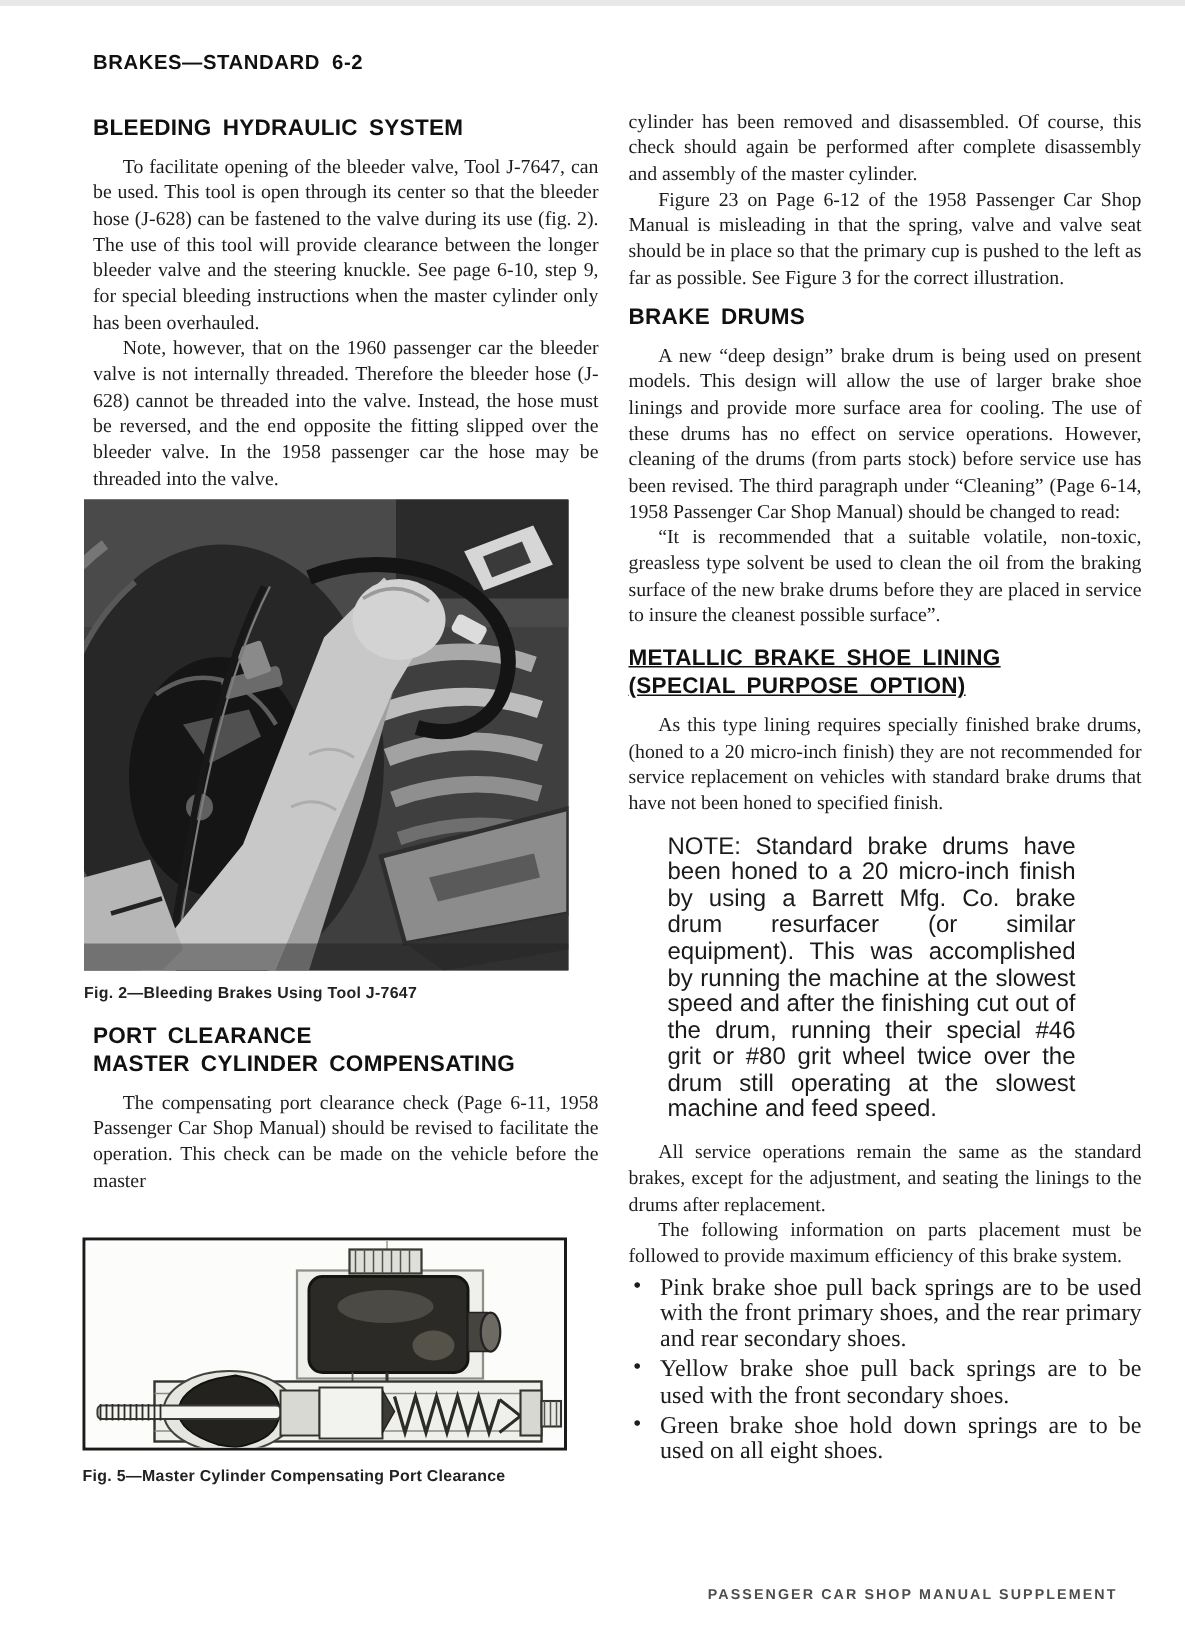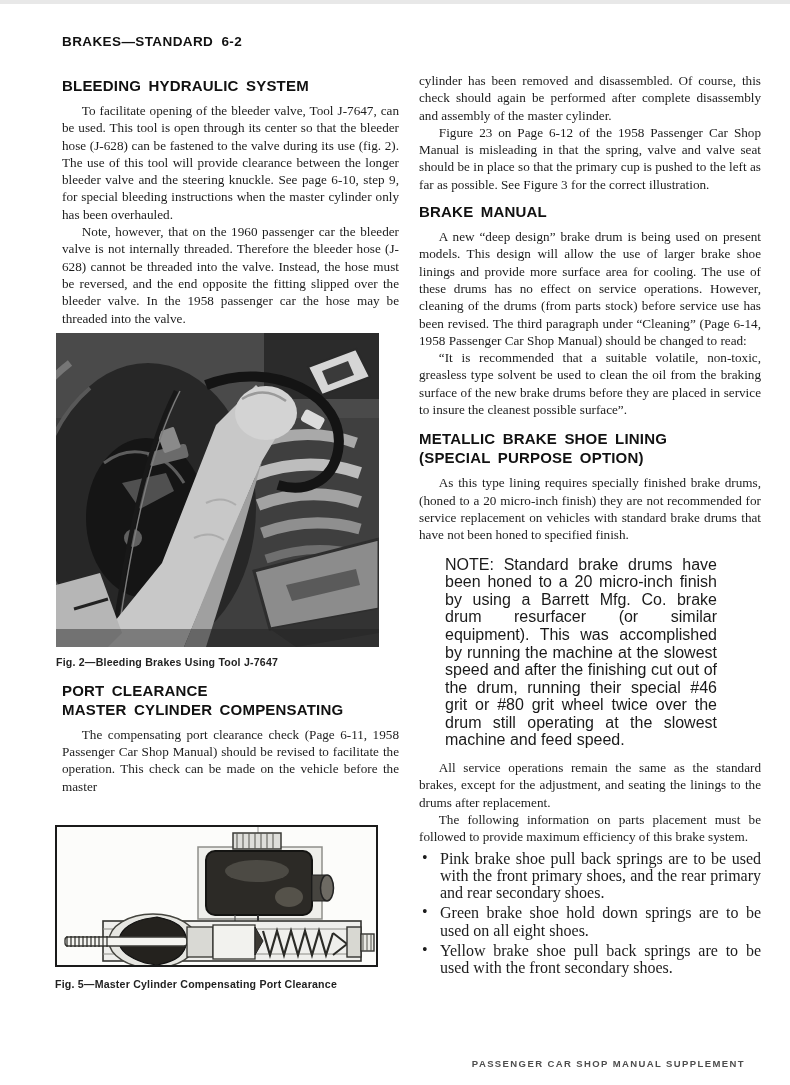--- a/index.html
+++ b/index.html
@@ -183,36 +183,36 @@
         <path d="M306,107 v17 M310,107 v17 M314,107 v17" stroke="#55554f" stroke-width="1"></path>
       </svg>
     </figure>
     <div class="caption cap3">Fig. 5—Master Cylinder Compensating Port Clearance</div>
   </div>
 
   <div class="col col-right">
     <p class="body">cylinder has been removed and disassembled. Of course, this check should again be performed after complete disassembly and assembly of the master cylinder.</p>
     <p class="body indent">Figure 23 on Page 6-12 of the 1958 Passenger Car Shop Manual is misleading in that the spring, valve and valve seat should be in place so that the primary cup is pushed to the left as far as possible. See Figure 3 for the correct illustration.</p>
 
-    <h2>BRAKE MANUAL</h2>
+    <h2>BRAKE DRUMS</h2>
     <p class="body indent">A new “deep design” brake drum is being used on present models. This design will allow the use of larger brake shoe linings and provide more surface area for cooling. The use of these drums has no effect on service operations. However, cleaning of the drums (from parts stock) before service use has been revised. The third paragraph under “Cleaning” (Page 6-14, 1958 Passenger Car Shop Manual) should be changed to read:</p>
     <p class="body indent">“It is recommended that a suitable volatile, non-toxic, greasless type solvent be used to clean the oil from the braking surface of the new brake drums before they are placed in service to insure the cleanest possible surface”.</p>
 
-    <h2 style="margin-top:11px;">
+    <h2 style="margin-top:11px;text-decoration:underline;">
       <span class="hl">METALLIC BRAKE SHOE LINING</span>
       <span class="hl">(SPECIAL PURPOSE OPTION)</span>
     </h2>
     <p class="body indent">As this type lining requires specially finished brake drums, (honed to a 20 micro-inch finish) they are not recommended for service replacement on vehicles with standard brake drums that have not been honed to specified finish.</p>
 
     <div class="note">NOTE: Standard brake drums have been honed to a 20 micro-inch finish by using a Barrett Mfg. Co. brake drum resurfacer (or similar equipment). This was accomplished by running the machine at the slowest speed and after the finishing cut out of the drum, running their special #46 grit or #80 grit wheel twice over the drum still operating at the slowest machine and feed speed.</div>
 
     <p class="body indent">All service operations remain the same as the standard brakes, except for the adjustment, and seating the linings to the drums after replacement.</p>
     <p class="body indent">The following information on parts placement must be followed to provide maximum efficiency of this brake system.</p>
 
     <ul class="bullets">
       <li>Pink brake shoe pull back springs are to be used with the front primary shoes, and the rear primary and rear secondary shoes.</li>
+      <li>Yellow brake shoe pull back springs are to be used with the front secondary shoes.</li>
       <li>Green brake shoe hold down springs are to be used on all eight shoes.</li>
-      <li>Yellow brake shoe pull back springs are to be used with the front secondary shoes.</li>
     </ul>
   </div>
 
   <div class="footer">PASSENGER CAR SHOP MANUAL SUPPLEMENT</div>
 </div>
 
 </body></html>

